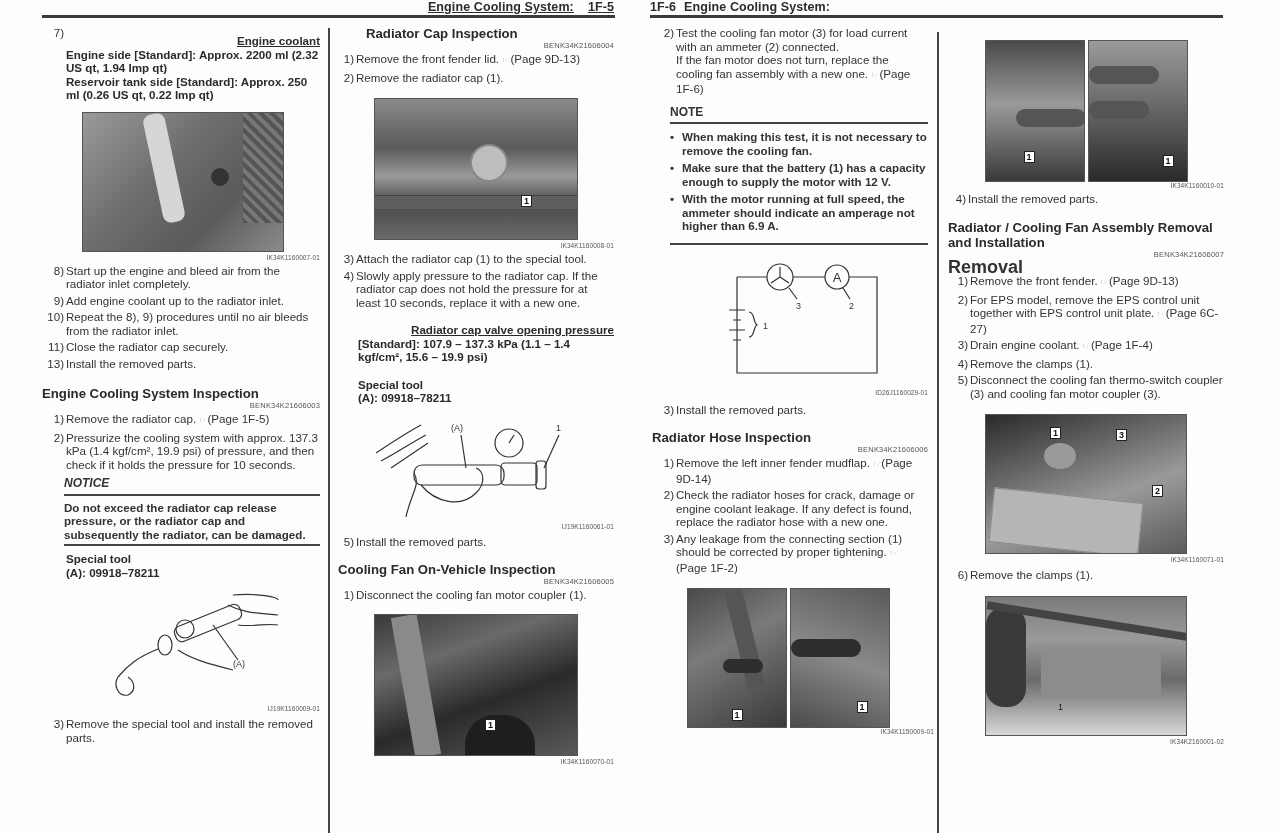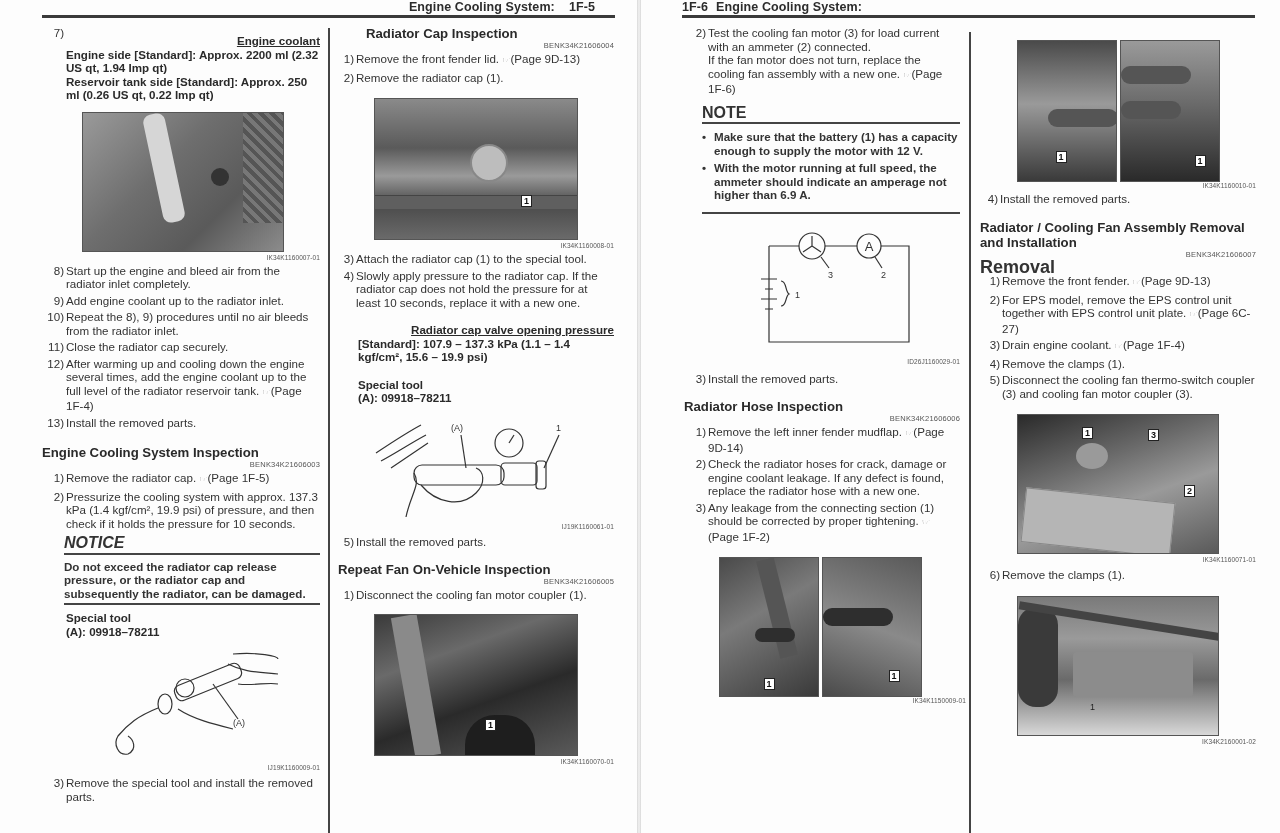--- a/index.html
+++ b/index.html
@@ -1,42 +1,42 @@
 <!DOCTYPE html>
 <html><head>
 <meta charset="utf-8">
 <style>
   * { box-sizing: border-box; margin: 0; padding: 0; }
   html, body { width: 1280px; height: 833px; overflow: hidden; background: #fdfdfd; }
   body { font-family: "Liberation Sans", sans-serif; color: #2a2a2a; position: relative; }
   .page { position: absolute; top: 0; height: 833px; background: #fdfdfd; }
   .page-left { left: 0; width: 638px; }
-  .page-right { left: 664px; width: 515px; }
+  .page-right { left: 632px; width: 515px; }
   .gutter { position: absolute; left: 637px; top: 0; width: 4px; height: 833px; background: linear-gradient(90deg,#d8d8d8,#f2f2f2,#d8d8d8); }
 
   .run-head { position: absolute; top: 0; font-weight: bold; font-size: 12.5px; color: #2c2c2c; letter-spacing: 0.1px; }
-  .page-left .run-head { right: 43px; }
+  .page-left .run-head { right: 24px; text-decoration: underline; }
   .page-right .run-head { left: 18px; }
   .run-head .sep { display: inline-block; width: 14px; }
   .head-rule { position: absolute; top: 15px; height: 3px; background: #3a3a3a; }
   .page-left .head-rule { left: 42px; width: 573px; }
   .page-right .head-rule { left: 18px; width: 573px; }
 
   .col-divider { position: absolute; width: 2px; background: #444; }
 
   .col { position: absolute; font-size: 11.6px; line-height: 13.5px; color: #333; }
   .step { position: relative; padding-left: 20px; margin-bottom: 3px; }
   .step .num { position: absolute; left: 0; top: 0; width: 18px; text-align: right; }
   .spec { margin-left: 20px; margin-top: 14px; margin-bottom: 6px; font-weight: bold; color: #2a2a2a; }
   .spec .title { text-decoration: underline; text-align: right; }
   .section-title { font-weight: bold; font-size: 13.2px; color: #2a2a2a; margin-top: 10px; line-height: 15px; }
   .code { text-align: right; font-size: 7.5px; color: #555; letter-spacing: 0.2px; line-height: 9px; margin-bottom: 2px; }
   .fig-id { text-align: right; font-size: 6.5px; color: #555; line-height: 8px; letter-spacing: 0.1px; margin-bottom: 2px; }
   .notebox { margin-left: 18px; margin-top: 6px; margin-bottom: 6px; }
-  .notebox .nh { font-weight: bold; font-style: italic; font-size: 16px; padding-bottom: 3px; border-bottom: 2px solid #444; }
+  .notebox .nh { font-weight: bold; font-style: italic; font-size: 12px; padding-bottom: 3px; border-bottom: 2px solid #444; }
   .notebox .nh.upright { font-style: normal; }
   .notebox .nb { font-weight: bold; padding: 5px 0 3px; border-bottom: 2px solid #444; line-height: 13.5px; }
   .bullet { position: relative; padding-left: 12px; margin-bottom: 4px; }
   .bullet::before { content: "\2022"; position: absolute; left: 0; top: 0; }
   .sub { font-weight: bold; font-size: 18px; margin-top: 2px; }
   .ref-icon { font-size: 9px; color: #444; }
 
   .photo { position: relative; margin: 4px auto 2px; background: #777; overflow: hidden; border: 1px solid #555; }
   .callout { position: absolute; background: #fff; border: 1px solid #222; font-size: 9px; font-weight: bold; width: 11px; height: 12px; line-height: 11px; text-align: center; color: #111; }
   .drawing { position: relative; margin: 4px auto 2px; background: transparent; }
@@ -65,21 +65,20 @@
       <div style="position:absolute; left:128px; top:55px; width:18px; height:18px; border-radius:50%; background:#333;"></div>
       <div style="position:absolute; right:0; top:0; width:40px; height:110px; background:repeating-linear-gradient(45deg,#555 0 4px,#777 4px 8px);"></div>
     </div>
     <div class="fig-id">IK34K1160007-01</div>
 
     <div id="l-steps-after">
       <div class="step"><span class="num">8)</span><span>Start up the engine and bleed air from the radiator inlet completely.</span></div>
       <div class="step"><span class="num">9)</span><span>Add engine coolant up to the radiator inlet.</span></div>
       <div class="step"><span class="num">10)</span><span>Repeat the 8), 9) procedures until no air bleeds from the radiator inlet.</span></div>
       <div class="step"><span class="num">11)</span><span>Close the radiator cap securely.</span></div>
-      <div class="step"><span class="num">12)</span><span>After warming up and cooling down the engine several times, add the engine coolant up to the full level of the radiator reservoir tank.</span> <span class="ref-icon">☞</span><a>(Page 1F-4)</a></div>
       <div class="step"><span class="num">13)</span><span>Install the removed parts.</span></div>
     </div>
 
     <div class="section-title" style="margin-left:-4px; margin-top:16px;">Engine Cooling System Inspection</div>
     <div class="code">BENK34K21606003</div>
     <div class="step"><span class="num">1)</span><span>Remove the radiator cap.</span> <span class="ref-icon">☞</span><a>(Page 1F-5)</a></div>
     <div class="step"><span class="num">2)</span><span>Pressurize the cooling system with approx. 137.3 kPa (1.4 kgf/cm², 19.9 psi) of pressure, and then check if it holds the pressure for 10 seconds.</span></div>
 
     <div class="notebox">
       <div class="nh">NOTICE</div>
@@ -146,21 +145,21 @@
           <path d="M95 22 L100 55"></path>
           <path d="M193 22 L178 55"></path>
         </g>
         <text x="85" y="18" font-size="9" fill="#333" font-family="Liberation Sans, sans-serif">(A)</text>
         <text x="190" y="18" font-size="9" fill="#333" font-family="Liberation Sans, sans-serif">1</text>
       </svg>
     </div>
     <div class="fig-id">IJ19K1160061-01</div>
     <div class="step" style="margin-left:-2px; margin-top:4px;"><span class="num">5)</span><span>Install the removed parts.</span></div>
 
-    <div class="section-title" style="margin-top:14px;">Repeat Fan On-Vehicle Inspection</div>
+    <div class="section-title" style="margin-top:14px;">Cooling Fan On-Vehicle Inspection</div>
     <div class="code">BENK34K21606005</div>
     <div class="step" style="margin-left:-2px;"><span class="num">1)</span><span>Disconnect the cooling fan motor coupler (1).</span></div>
 
     <div class="photo" style="width:204px; height:142px; margin-top:12px; background:linear-gradient(160deg,#3a3a3a 0%,#6a6a6a 30%,#2a2a2a 60%,#5a5a5a 100%);">
       <div style="position:absolute; left:28px; top:0; width:26px; height:142px; background:#8a8a8a; transform:rotate(-10deg);"></div>
       <div style="position:absolute; left:90px; top:100px; width:70px; height:42px; border-radius:30px 30px 0 0; background:#1e1e1e;"></div>
       <div class="callout" style="left:110px; top:104px;">1</div>
     </div>
     <div class="fig-id">IK34K1160070-01</div>
   </div>
@@ -177,20 +176,21 @@
 
   <div class="col" style="left:24px; top:26px; width:272px;">
     <div class="step">
       <span class="num">2)</span>
       <span>Test the cooling fan motor (3) for load current with an ammeter (2) connected.</span><br>
       <span>If the fan motor does not turn, replace the cooling fan assembly with a new one.</span> <span class="ref-icon">☞</span><a>(Page 1F-6)</a>
     </div>
     <div class="notebox" style="margin-left:14px; margin-top:10px;">
       <div class="nh upright">NOTE</div>
       <div class="nb" style="padding-top:6px; padding-bottom:6px;">
+        <div class="bullet">When making this test, it is not necessary to remove the cooling fan.</div>
         <div class="bullet">Make sure that the battery (1) has a capacity enough to supply the motor with 12 V.</div>
         <div class="bullet">With the motor running at full speed, the ammeter should indicate an amperage not higher than 6.9 A.</div>
       </div>
     </div>
 
     <div class="drawing" style="width:190px; height:130px; margin-top:12px;">
       <svg width="190" height="130" viewBox="0 0 190 130">
         <g fill="none" stroke="#333" stroke-width="1.2">
           <path d="M40 20 L70 20 M96 20 L128 20 M152 20 L180 20 L180 116 L40 116 L40 20"></path>
           <circle cx="83" cy="20" r="13"></circle>

